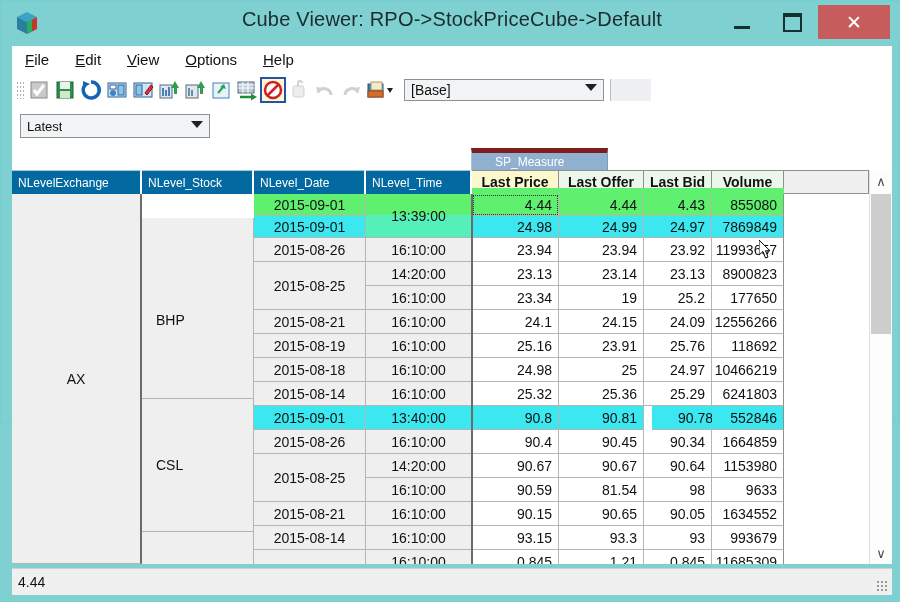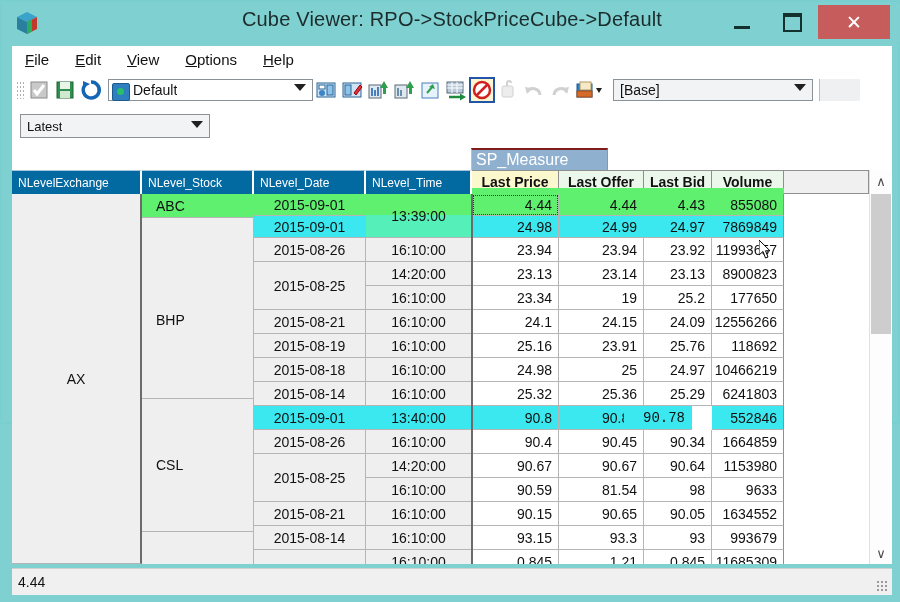--- a/index.html
+++ b/index.html
@@ -86,23 +86,23 @@
   }
   .combo-latest .cv{font-size:13px;padding-left:6px;}
   .combo-latest .carrot{top:6px;}
   
   .gridwrap{
     position:absolute;left:10px;top:142px;width:880px;height:420px;background:#ffffff;
     overflow:hidden;
   }
   .measure-tab{
     position:absolute;left:459px;top:4px;width:137px;height:22px;
-    background:#8fb0cf;color:#ffffff;font-size:16px;
-    display:flex;align-items:center;padding-left:4px;box-sizing:border-box;
-    border-top:2px solid #7f1d1d;border-left:1px solid #a9c4dc;border-right:1px solid #7d9cb8;
+    background:#8fb0cf;color:#ffffff;font-size:12px;
+    display:flex;align-items:center;padding-left:23px;box-sizing:border-box;
+    border-top:5px solid #7f1d1d;border-left:1px solid #a9c4dc;border-right:1px solid #7d9cb8;
   }
   .hdr-row{position:absolute;left:0;top:26px;height:24px;width:880px;}
   .dim-hdr{
     position:absolute;top:0;height:24px;background:#0369a1;color:#ffffff;
     font-size:12px;display:flex;align-items:center;padding-left:6px;box-sizing:border-box;
     border-right:2px solid #ffffff;border-top:1px solid #a9c4dc;
   }
   .meas-hdr{
     position:absolute;top:0;height:24px;background:#eaf7ea;color:#111;
     font-size:14px;display:flex;align-items:center;justify-content:center;box-sizing:border-box;
@@ -197,25 +197,20 @@
         <rect x="6" y="12" width="10" height="7" fill="#cfe8cf"></rect>
       </svg>
     </div>
     <div class="tb-icon">
       <svg width="22" height="22" viewBox="0 0 22 22">
         <path d="M11 3 a8 8 0 1 1 -6 3" stroke="#1565b5" stroke-width="3.5" fill="none"></path>
         <polygon points="3,2 10,5 3,9" fill="#1565b5"></polygon>
       </svg>
     </div>
 
-    <div class="combo combo-profile">
-      <span class="profile-ico"></span>
-      <span class="cv">Default</span>
-      <span class="carrot"></span>
-    </div>
 
     <div class="tb-icon">
       <svg width="22" height="22" viewBox="0 0 22 22">
         <rect x="2" y="4" width="18" height="14" fill="#cfe3f5" stroke="#2a6496"></rect>
         <rect x="4" y="6" width="6" height="4" fill="#ffffff" stroke="#2a6496"></rect>
         <rect x="12" y="6" width="6" height="10" fill="#8fc4ea" stroke="#2a6496"></rect>
         <circle cx="7" cy="14" r="3" fill="#3c84c6"></circle>
       </svg>
     </div>
     <div class="tb-icon">
@@ -321,21 +316,20 @@
       <div class="meas-hdr" style="left:632px;width:68px;">Last Bid</div>
       <div class="meas-hdr" style="left:700px;width:72px;">Volume</div>
       <div class="meas-hdr blank" style="left:772px;width:85px;"></div>
     </div>
     <div class="green-strip"></div>
 
     <div class="gbody">
 
       <div class="cell dimc" style="left:0px;top:0px;width:130px;height:370px;border-right:2px solid #6b6b6b;">AX</div>
 
-      <div class="cell dim gr" style="left:130px;top:0px;width:112px;height:24px;">ABC</div>
       <div class="cell dim" style="left:130px;top:24px;width:112px;height:24px;border-bottom:none;"></div>
       <div class="cell dim" style="left:130px;top:48px;width:112px;height:157px;">BHP</div>
       <div class="cell dim" style="left:130px;top:205px;width:112px;height:133px;">CSL</div>
       <div class="cell dim" style="left:130px;top:338px;width:112px;height:32px;border-bottom:none;"></div>
 
       <div id="rows-host">
           <div class="cell dimc gr" style="left: 242px; top: 0px; width: 112px; height: 22px;">2015-09-01</div>
           <div class="cell dimc" style="left: 354px; top: 0px; width: 106px; height: 44px; background: linear-gradient(rgb(94, 240, 110) 0px, rgb(94, 240, 110) 50%, rgb(85, 239, 185) 50%, rgb(85, 239, 185) 100%);">13:39:00</div>
           <div class="cell num gr sel" style="left: 460px; top: 0px; width: 87px; height: 22px; border-left: none;">4.44</div>
           <div class="cell num gr" style="left: 547px; top: 0px; width: 85px; height: 22px;">4.44</div>
@@ -393,21 +387,21 @@
           <div class="cell dimc" style="left: 354px; top: 188px; width: 106px; height: 24px;">16:10:00</div>
           <div class="cell num" style="left: 460px; top: 188px; width: 87px; height: 24px; border-left: none;">25.32</div>
           <div class="cell num" style="left: 547px; top: 188px; width: 85px; height: 24px;">25.36</div>
           <div class="cell num" style="left: 632px; top: 188px; width: 68px; height: 24px;">25.29</div>
           <div class="cell num" style="left: 700px; top: 188px; width: 72px; height: 24px; border-right: 1px solid rgb(143, 143, 143);">6241803</div>
           <div class="cell num blankcol" style="left: 772px; top: 188px; width: 85px; height: 24px; background: rgb(255, 255, 255); border: none;"></div>
           <div class="cell dimc cy" style="left: 242px; top: 212px; width: 112px; height: 24px;">2015-09-01</div>
           <div class="cell dimc cy" style="left: 354px; top: 212px; width: 106px; height: 24px;">13:40:00</div>
           <div class="cell num cy" style="left: 460px; top: 212px; width: 87px; height: 24px; border-left: none;">90.8</div>
           <div class="cell num cy" style="left: 547px; top: 212px; width: 85px; height: 24px;">90.81</div>
-          <div class="cell num cy" style="left: 612px; top: 212px; width: 68px; height: 24px; font-family: Liberation Mono, monospace;">90.78</div>
+          <div class="cell num cy" style="left: 640px; top: 212px; width: 68px; height: 24px;">90.78</div>
           <div class="cell num cy" style="left: 700px; top: 212px; width: 72px; height: 24px; border-right: 1px solid rgb(143, 143, 143);">552846</div>
           <div class="cell num blankcol" style="left: 772px; top: 212px; width: 85px; height: 24px; background: rgb(255, 255, 255); border: none;"></div>
           <div class="cell dimc" style="left: 242px; top: 236px; width: 112px; height: 24px;">2015-08-26</div>
           <div class="cell dimc" style="left: 354px; top: 236px; width: 106px; height: 24px;">16:10:00</div>
           <div class="cell num" style="left: 460px; top: 236px; width: 87px; height: 24px; border-left: none;">90.4</div>
           <div class="cell num" style="left: 547px; top: 236px; width: 85px; height: 24px;">90.45</div>
           <div class="cell num" style="left: 632px; top: 236px; width: 68px; height: 24px;">90.34</div>
           <div class="cell num" style="left: 700px; top: 236px; width: 72px; height: 24px; border-right: 1px solid rgb(143, 143, 143);">1664859</div>
           <div class="cell num blankcol" style="left: 772px; top: 236px; width: 85px; height: 24px; background: rgb(255, 255, 255); border: none;"></div>
           <div class="cell dimc" style="left: 242px; top: 260px; width: 112px; height: 48px;">2015-08-25</div>

